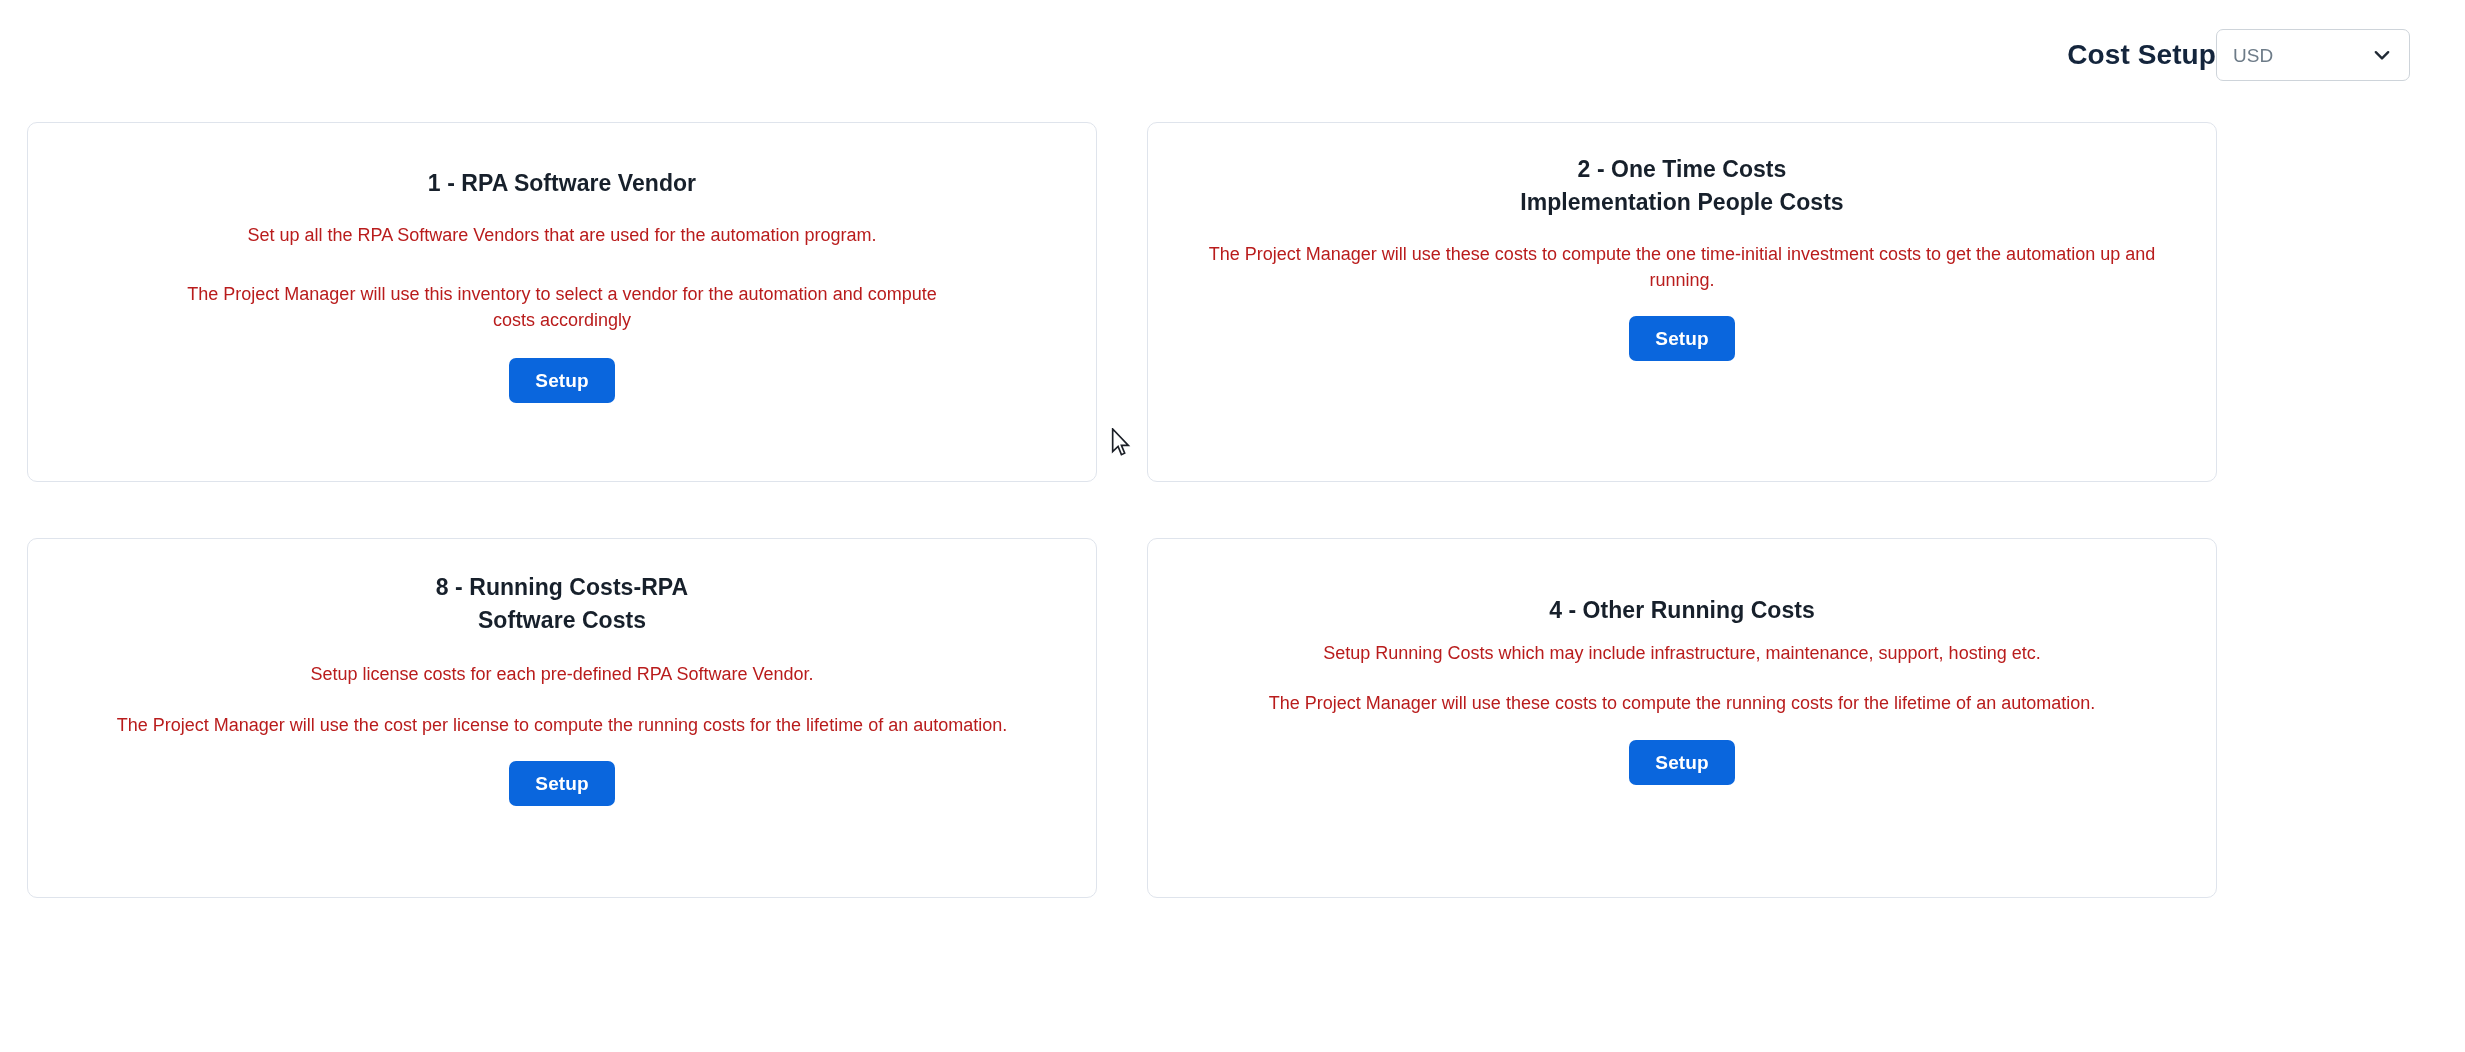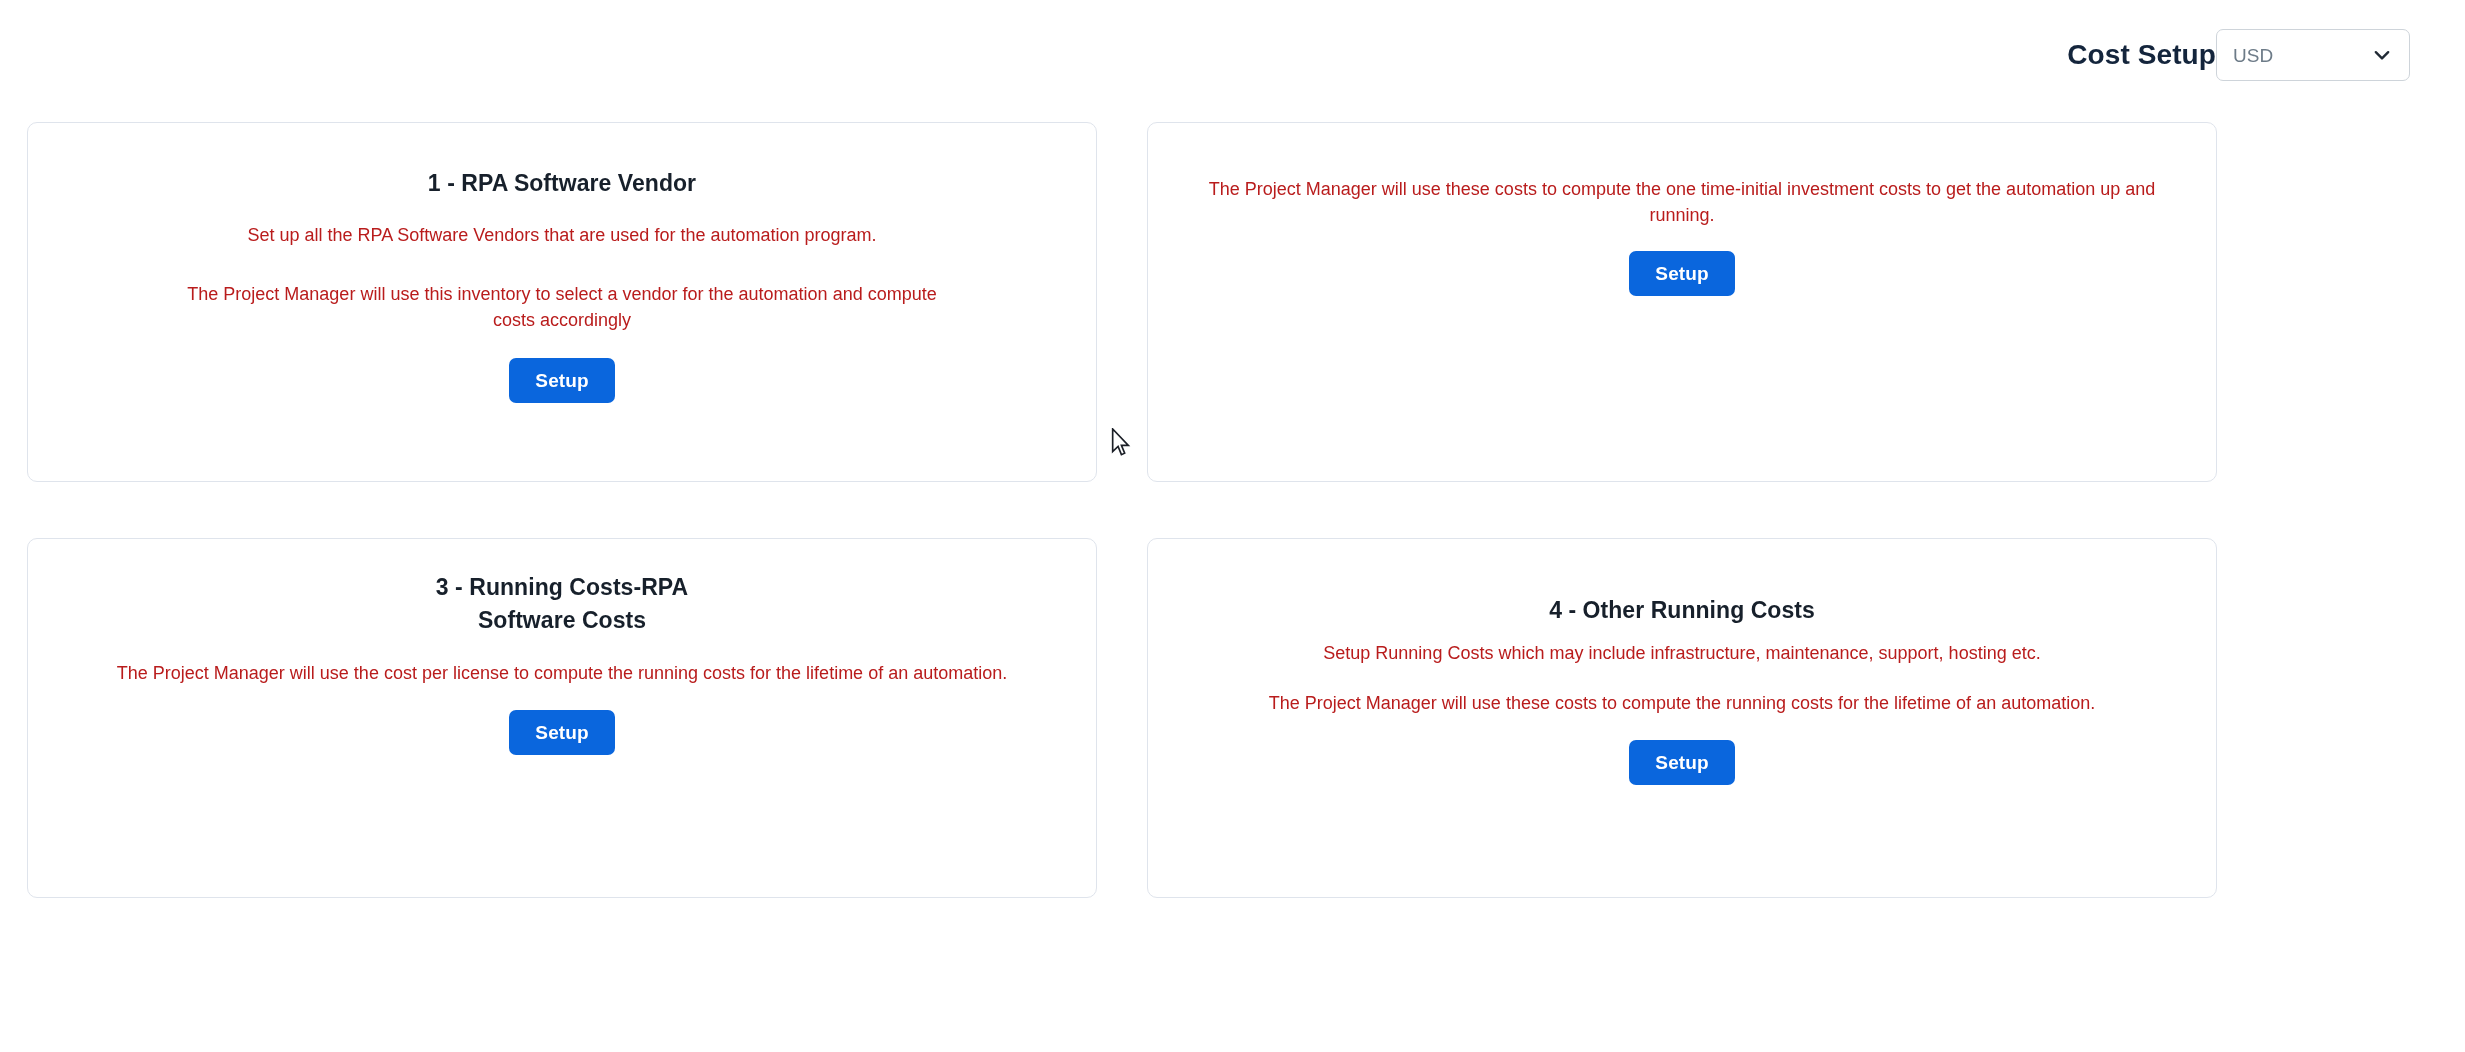--- a/index.html
+++ b/index.html
@@ -200,31 +200,36 @@
           <span>1 - RPA Software Vendor</span>
         </h2>
         <p class="card-desc desc-1">Set up all the RPA Software Vendors that are used for the automation program.</p>
         <p class="card-desc desc-2">The Project Manager will use this inventory to select a vendor for the automation and compute costs accordingly</p>
         <button class="btn-setup">Setup</button>
       </div>
     </div>
 
     <div class="card card-2">
       <div class="card-inner">
+        <h2 class="card-title">
+          <span>2 - One Time Costs</span>
+          <span class="line2">Implementation People Costs</span>
+        </h2>
         <p class="card-desc desc-2">The Project Manager will use these costs to compute the one time-initial investment costs to get the automation up and running.</p>
         <button class="btn-setup">Setup</button>
       </div>
     </div>
 
     <div class="card card-3">
       <div class="card-inner">
         <h2 class="card-title">
-          <span>3 - Running Costs-RPA</span>
+          <span>8 - Running Costs-RPA</span>
           <span class="line2">Software Costs</span>
         </h2>
+        <p class="card-desc desc-1">Setup license costs for each pre-defined RPA Software Vendor.</p>
         <p class="card-desc desc-2">The Project Manager will use the cost per license to compute the running costs for the lifetime of an automation.</p>
         <button class="btn-setup">Setup</button>
       </div>
     </div>
 
     <div class="card card-4">
       <div class="card-inner">
         <h2 class="card-title">
           <span>4 - Other Running Costs</span>
         </h2>

